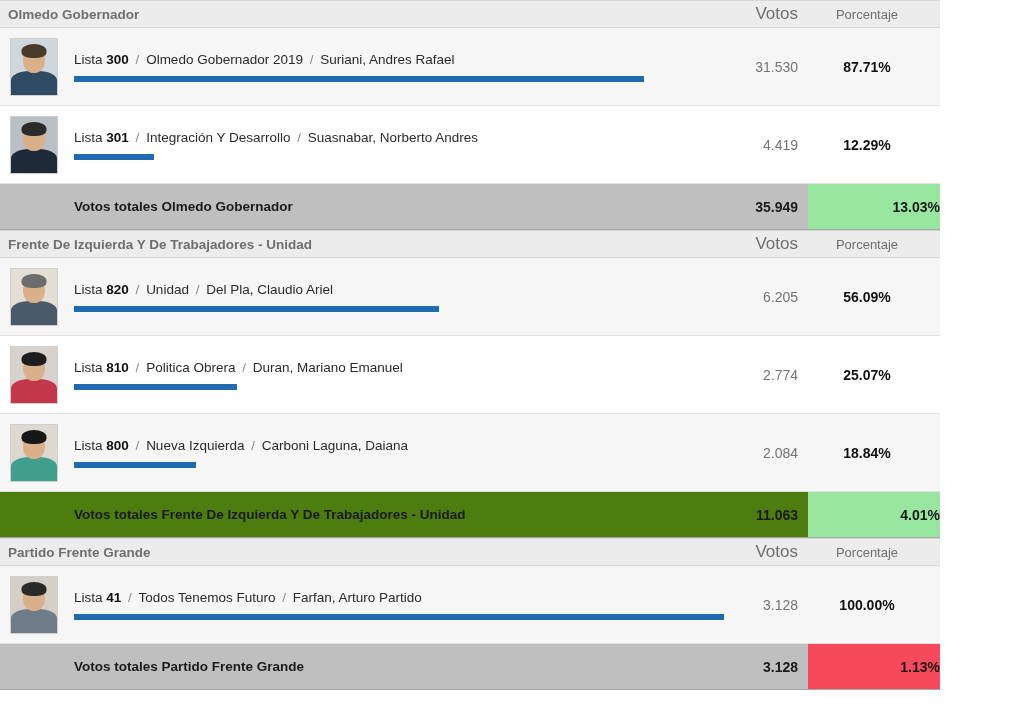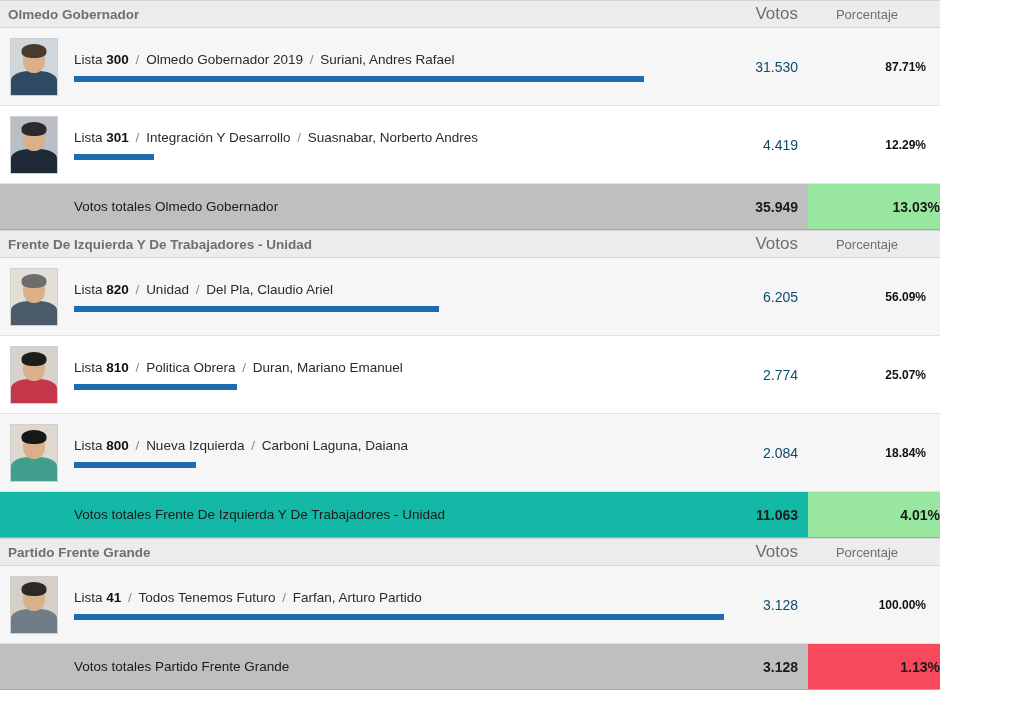--- a/index.html
+++ b/index.html
@@ -128,44 +128,44 @@
   .bar-fill {
     height: 6px;
     background: #1f6bb0;
   }
 
   .cand-votos {
     width: 120px;
     flex: 0 0 120px;
     text-align: right;
     font-size: 14px;
-    color: #0c4a6e;
+    color: #737373;
     padding-right: 10px;
   }
   .cand-pct {
     width: 118px;
     flex: 0 0 118px;
-    text-align: right;
-    font-size: 12px;
+    text-align: center;
+    font-size: 14px;
     font-weight: bold;
     color: #111;
   }
 
   
   .total-row {
     display: flex;
     align-items: center;
     height: 46px;
     background: #bfbfbf;
     border-bottom: 1px solid #a8a8a8;
     padding: 0 0 0 10px;
   }
   .total-row .t-label {
     flex: 1 1 auto;
-    font-weight: normal;
+    font-weight: bold;
     font-size: 13.5px;
     color: #1a1a1a;
     padding-left: 64px;
   }
   .total-row .t-votos {
     width: 120px;
     flex: 0 0 120px;
     text-align: right;
     font-weight: bold;
     font-size: 14px;
@@ -276,21 +276,21 @@
       </div>
       <div class="cand-main">
         <div class="cand-line"><span class="lista-word">Lista</span> <span class="lista-num">800</span> <span class="sep">/</span> <span class="party-name">Nueva Izquierda</span> <span class="sep">/</span> <span class="cand-name">Carboni Laguna, Daiana</span></div>
         <div class="bar-track">
           <div class="bar-fill" style="width: 122px; background: rgb(31, 107, 176);"></div>
         </div>
       </div>
       <div class="cand-votos">2.084</div>
       <div class="cand-pct">18.84%</div>
     </div>
-    <div class="total-row" style="background: #14b8a6;">
+    <div class="total-row" style="background: #4d7c0f;">
       <div class="t-label">Votos totales Frente De Izquierda Y De Trabajadores - Unidad</div>
       <div class="t-votos">11.063</div>
       <div class="t-pct" style="background: rgb(152, 230, 160);">4.01%</div>
     </div>
     <div class="group-header">
       <div class="gh-title">Partido Frente Grande</div>
       <div class="gh-votos">Votos</div>
       <div class="gh-pct">Porcentaje</div>
     </div>
     <div class="cand-row alt">

